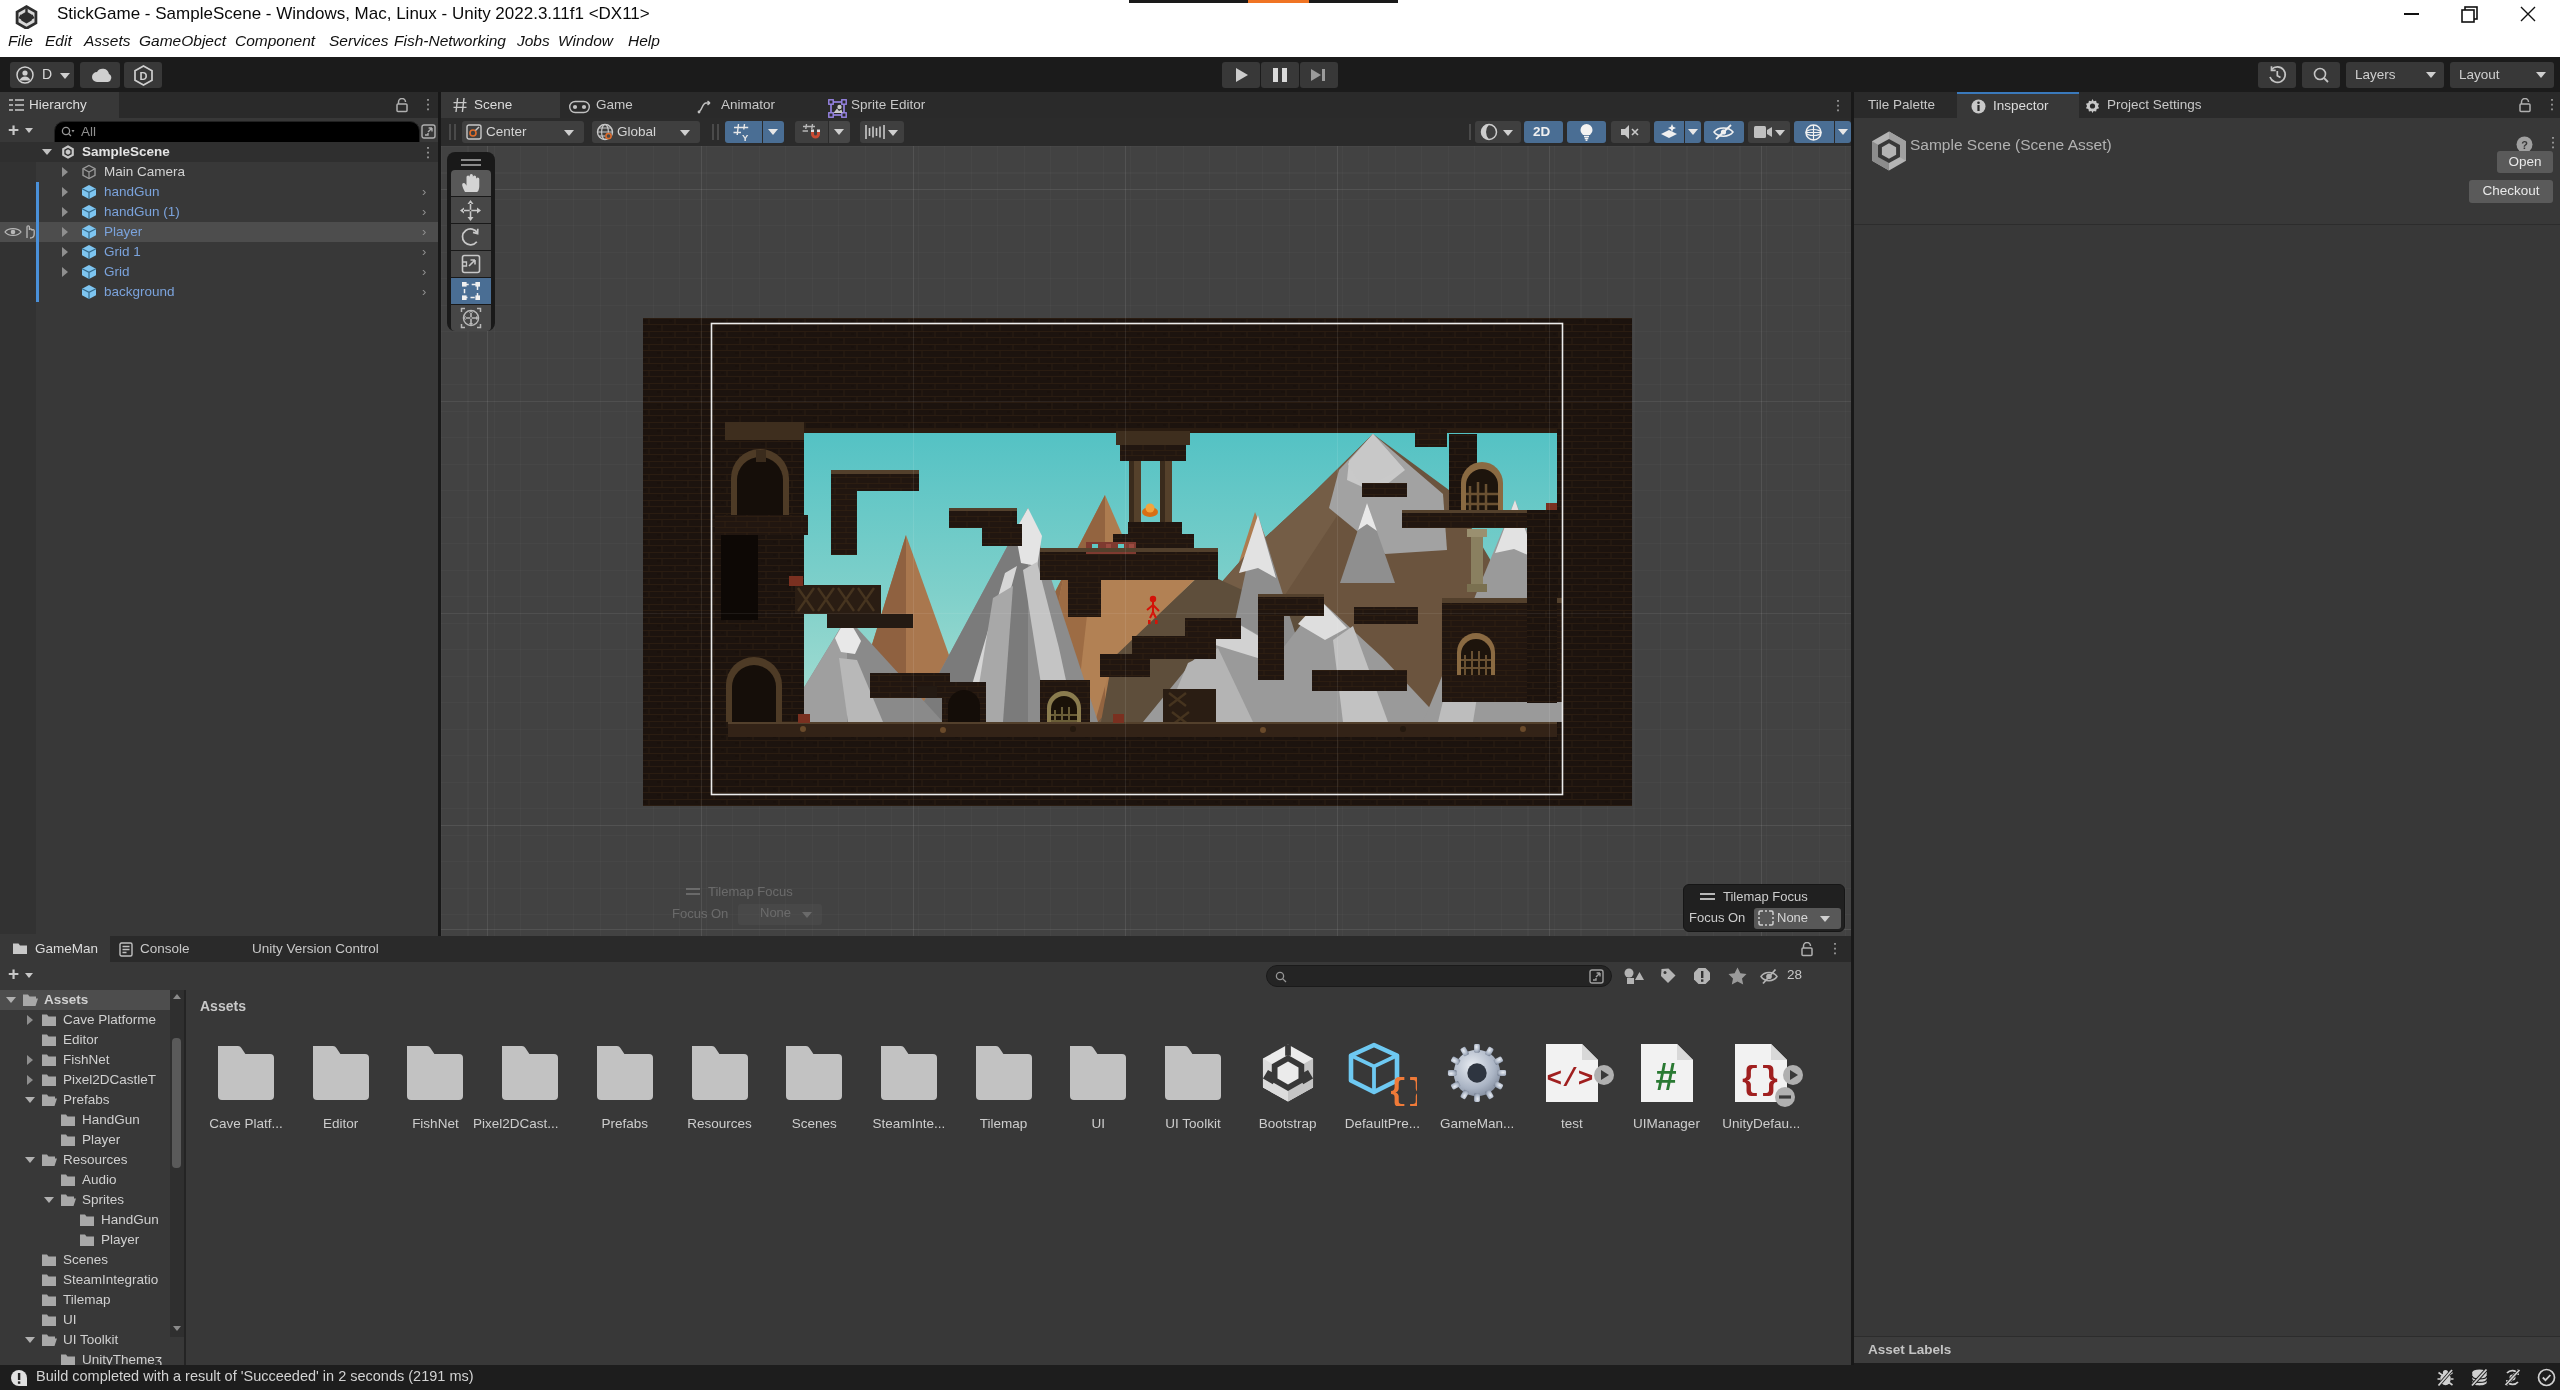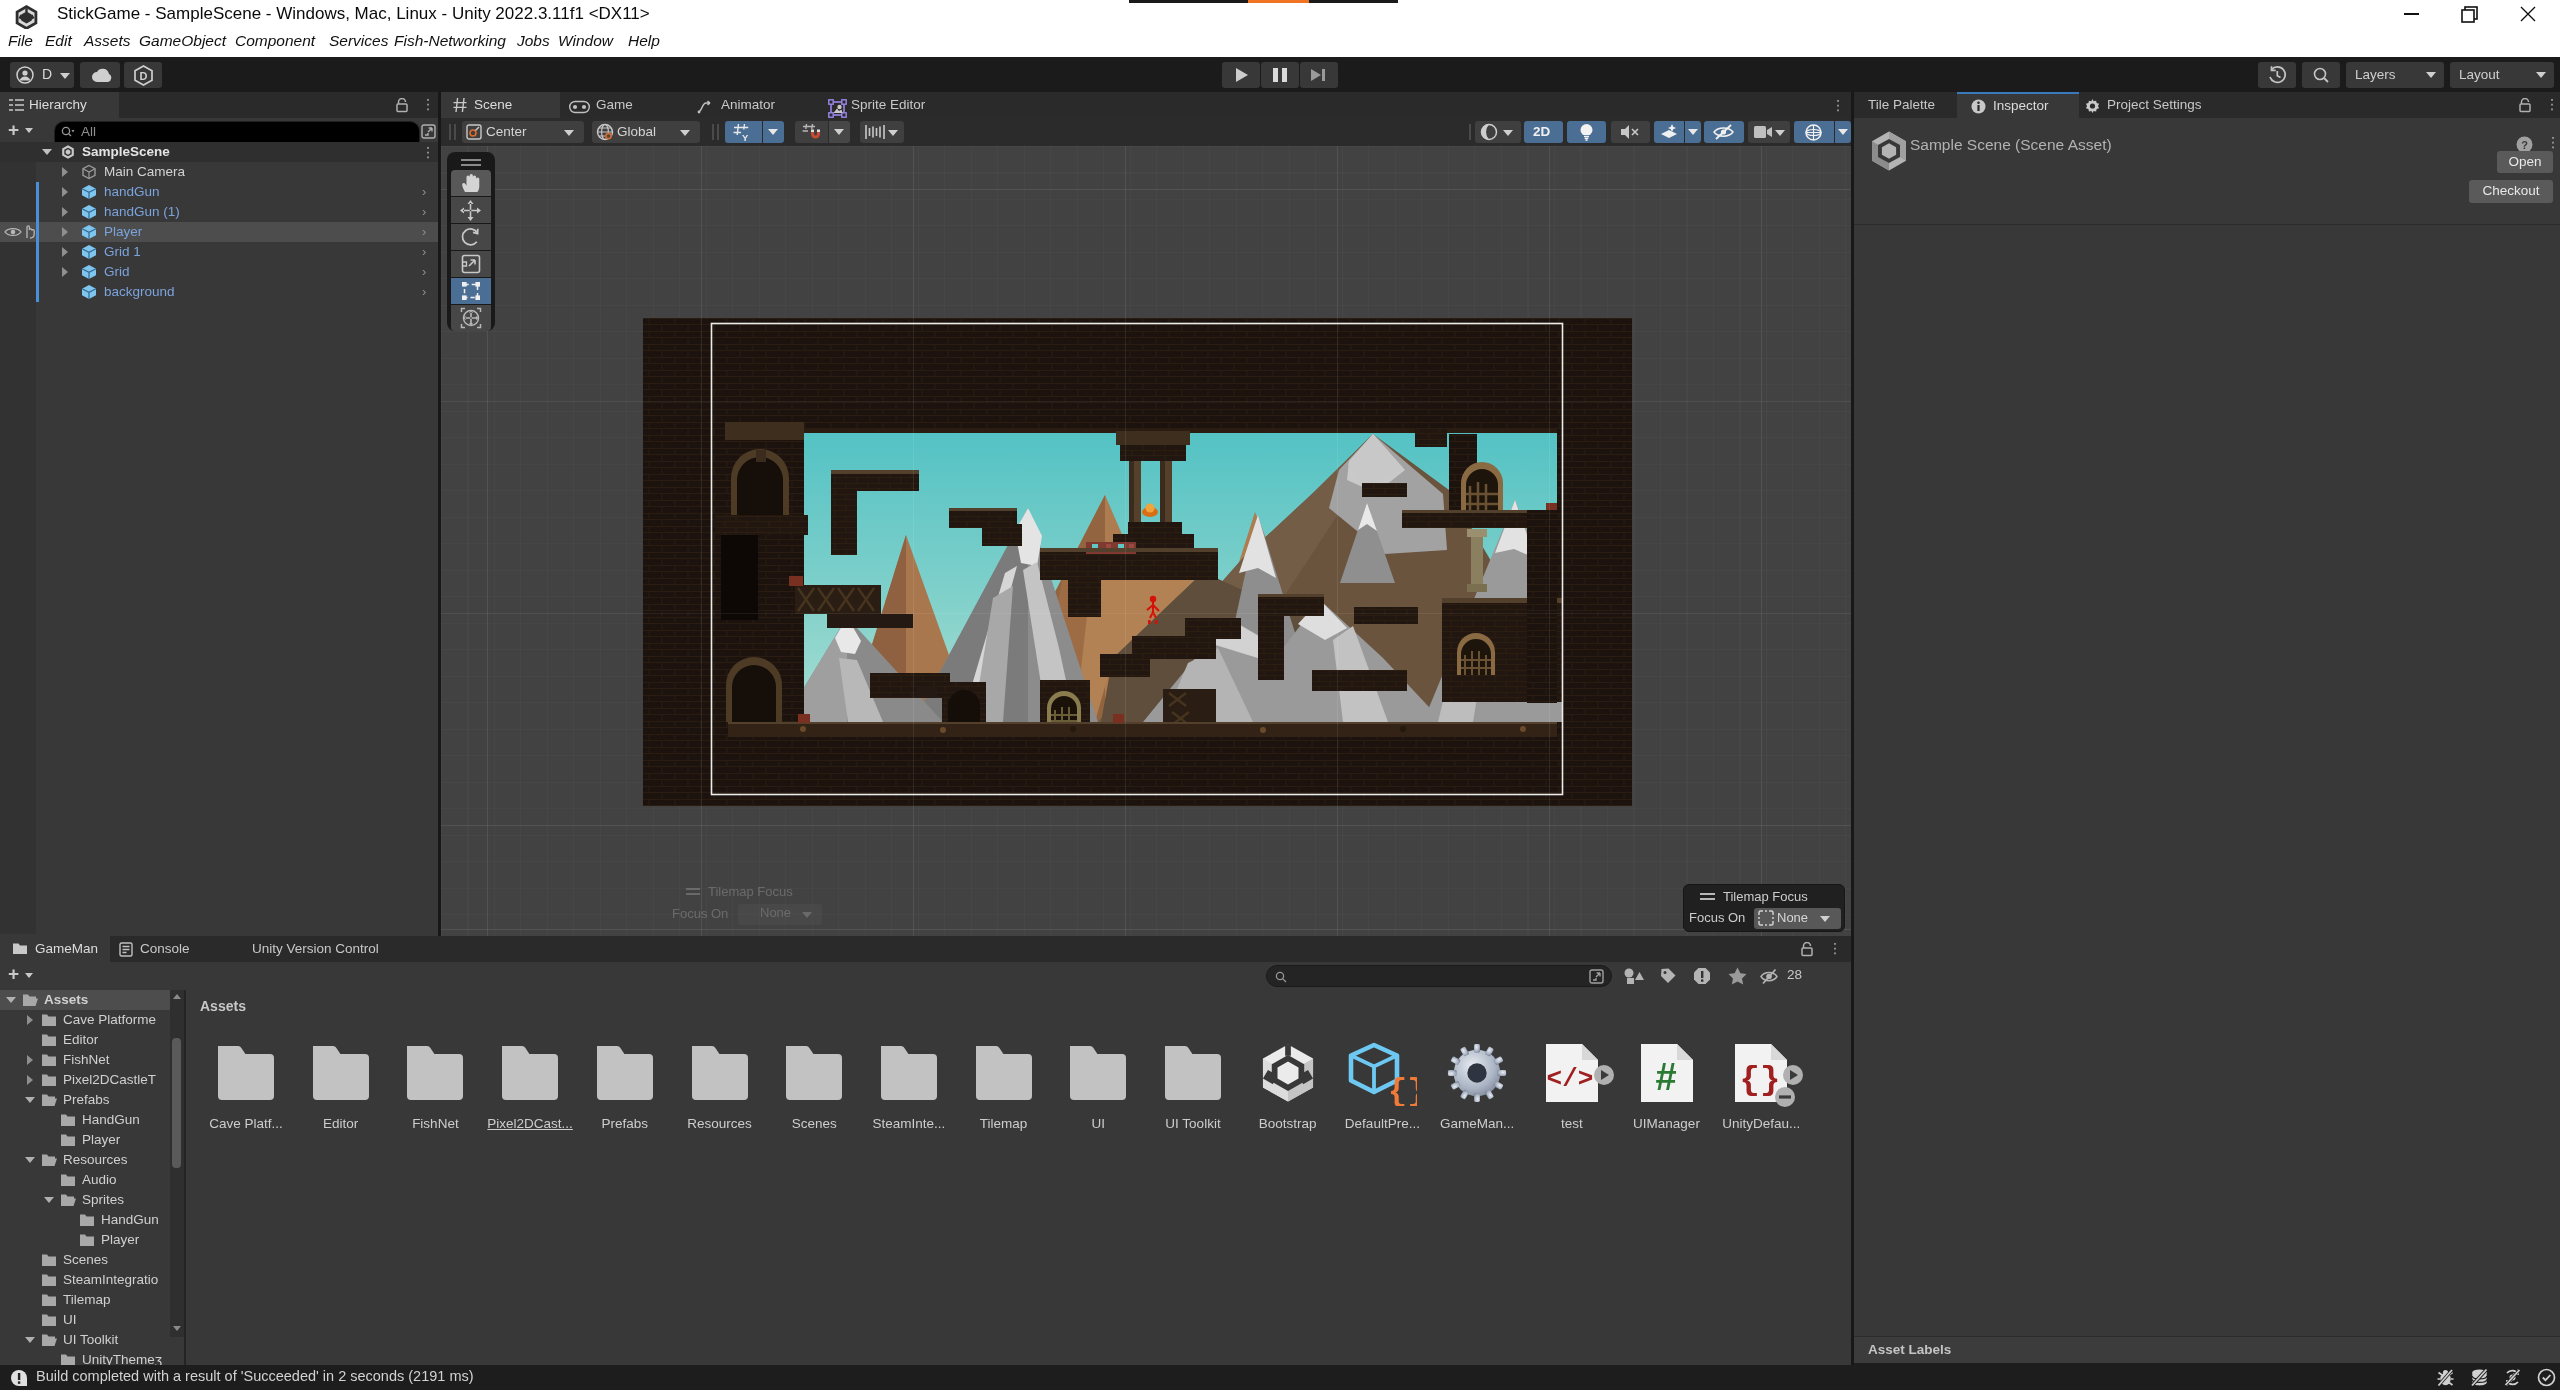--- a/index.html
+++ b/index.html
@@ -904,21 +904,21 @@
         <div class="abs" style="left:202.4px;top:52px;width:94px;height:95px;">
           <svg class="abs" style="left:15px;top:0px;" width="64" height="62" viewBox="0 0 64 62">
             <path d="M4 4 h20 a4 4 0 0 1 3.4 2 l4 6 H56 a4 4 0 0 1 4 4 V54 a4 4 0 0 1 -4 4 H8 a4 4 0 0 1 -4 -4 Z" fill="#c2c2c2"></path>
           </svg>
           <div class="abs" style="left:-10px;top:74px;width:114px;text-align:center;font-size:13.5px;color:#cdcdcd;white-space:nowrap;">FishNet</div>
         </div>
         <div class="abs" style="left:297.1px;top:52px;width:94px;height:95px;">
           <svg class="abs" style="left:15px;top:0px;" width="64" height="62" viewBox="0 0 64 62">
             <path d="M4 4 h20 a4 4 0 0 1 3.4 2 l4 6 H56 a4 4 0 0 1 4 4 V54 a4 4 0 0 1 -4 4 H8 a4 4 0 0 1 -4 -4 Z" fill="#c2c2c2"></path>
           </svg>
-          <div class="abs" style="left:-10px;top:74px;width:114px;text-align:center;font-size:13.5px;color:#cdcdcd;white-space:nowrap;text-decoration:underline;">Pixel2DCast...</div>
+          <div class="abs" style="left:-10px;top:74px;width:114px;font-size:13.5px;color:#cdcdcd;white-space:nowrap;">Pixel2DCast...</div>
         </div>
         <div class="abs" style="left:391.8px;top:52px;width:94px;height:95px;">
           <svg class="abs" style="left:15px;top:0px;" width="64" height="62" viewBox="0 0 64 62">
             <path d="M4 4 h20 a4 4 0 0 1 3.4 2 l4 6 H56 a4 4 0 0 1 4 4 V54 a4 4 0 0 1 -4 4 H8 a4 4 0 0 1 -4 -4 Z" fill="#c2c2c2"></path>
           </svg>
           <div class="abs" style="left:-10px;top:74px;width:114px;text-align:center;font-size:13.5px;color:#cdcdcd;white-space:nowrap;">Prefabs</div>
         </div>
         <div class="abs" style="left:486.5px;top:52px;width:94px;height:95px;">
           <svg class="abs" style="left:15px;top:0px;" width="64" height="62" viewBox="0 0 64 62">
             <path d="M4 4 h20 a4 4 0 0 1 3.4 2 l4 6 H56 a4 4 0 0 1 4 4 V54 a4 4 0 0 1 -4 4 H8 a4 4 0 0 1 -4 -4 Z" fill="#c2c2c2"></path>

